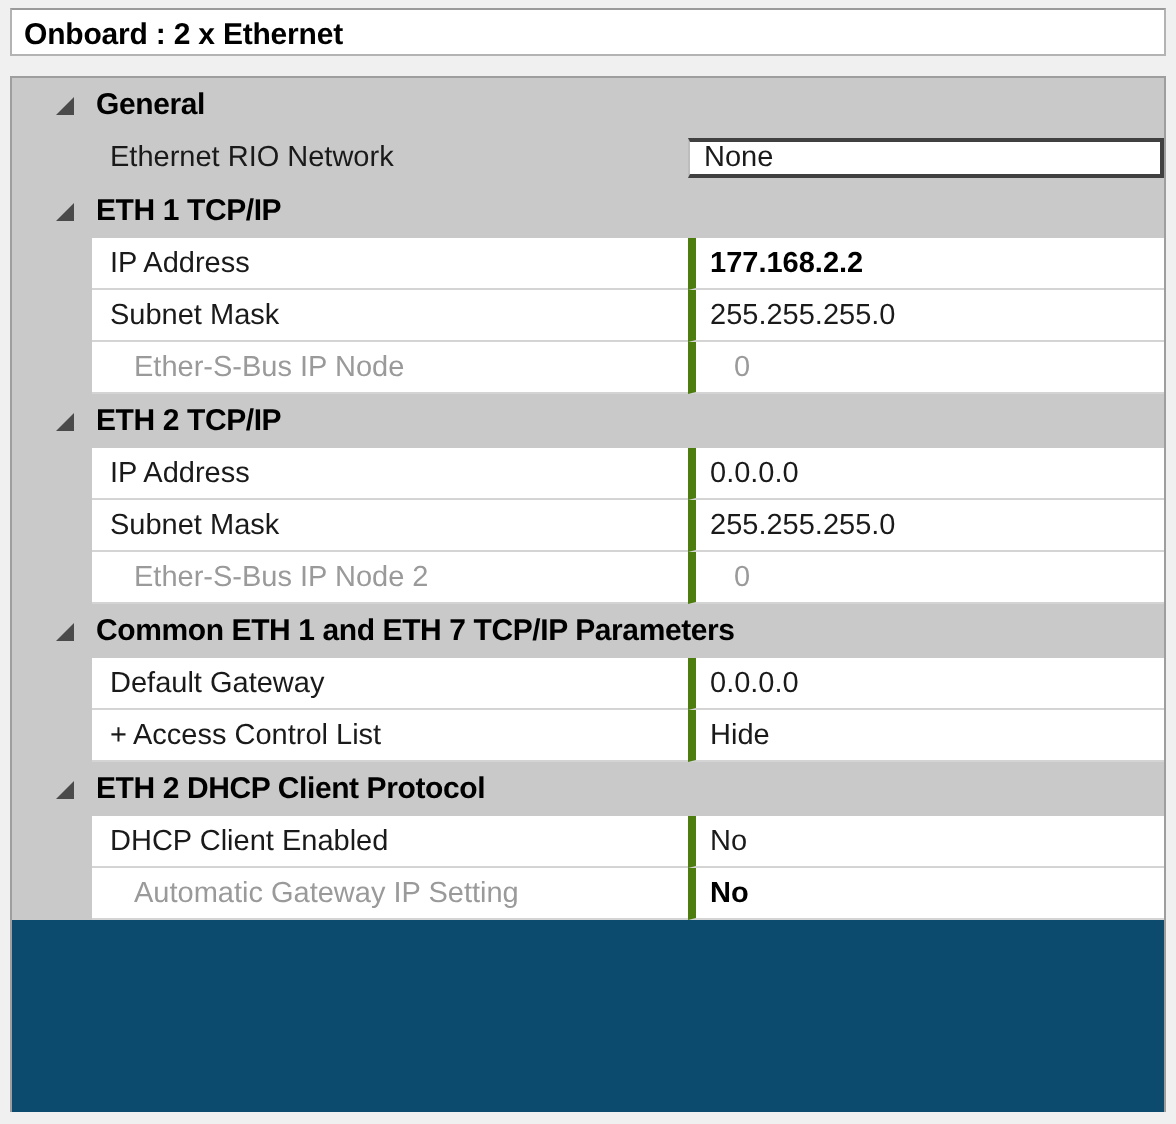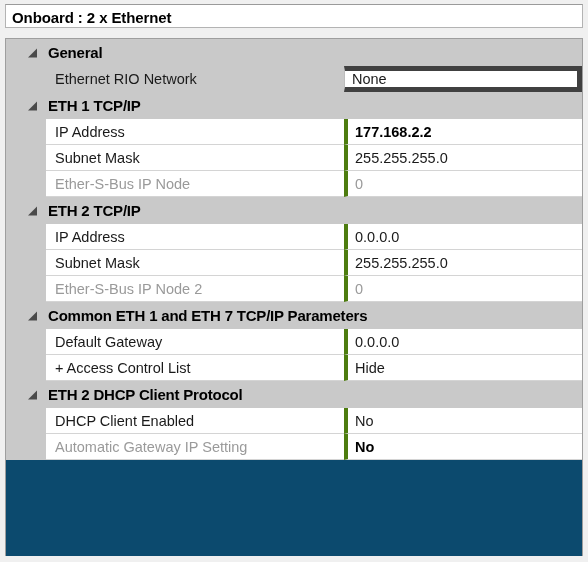--- a/index.html
+++ b/index.html
@@ -134,26 +134,27 @@
 
   
   .label-cell.gray-bg,
   .value-cell.gray-bg {
     background: #c9c9c9;
     border-bottom: none;
     border-left: none;
   }
   .value-cell.boxed {
     background: #ffffff;
-    border: 5px solid #404040;
+    border: 2px solid #404040;
     margin: 1px 0 1px 0;
     border-left: 1px solid #bdbdbd;
   }
   .disabled-text {
     color: #9a9a9a;
+    margin-left: 12px;
   }
   .bold-val {
     font-weight: bold;
     color: #000000;
   }
   .plus-prefix {
     display: inline-block;
     margin-right: 3px;
     font-weight: normal;
   }

